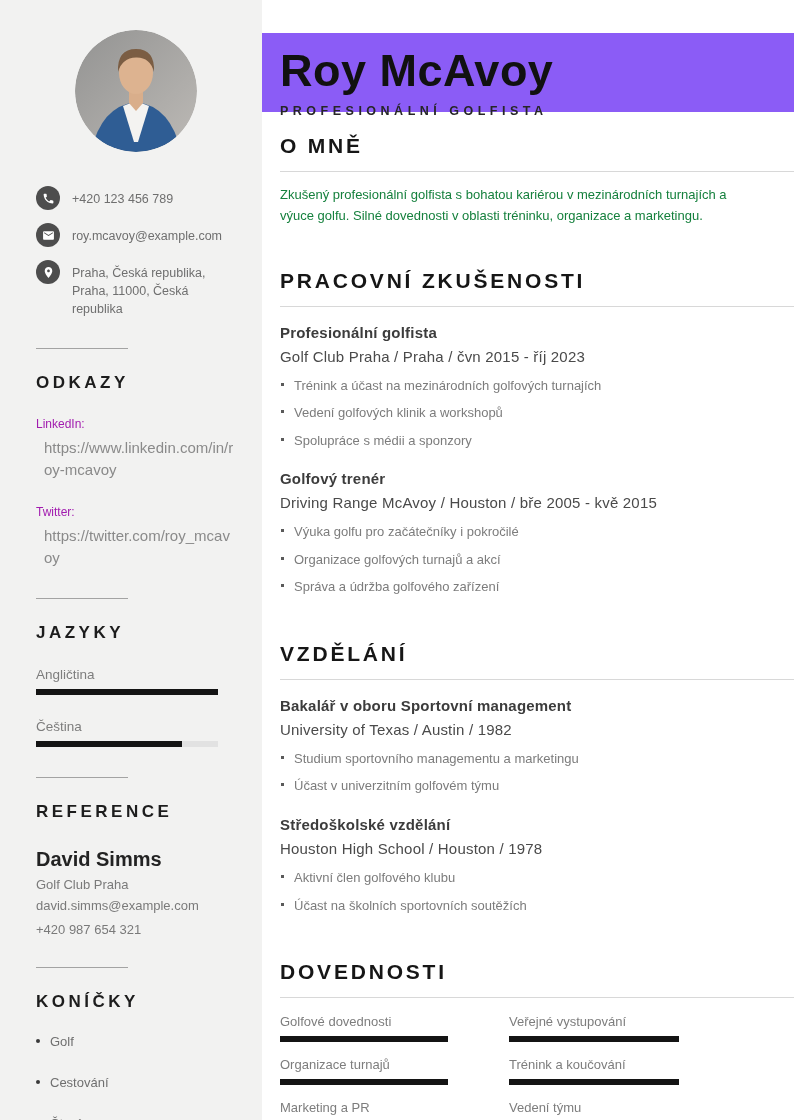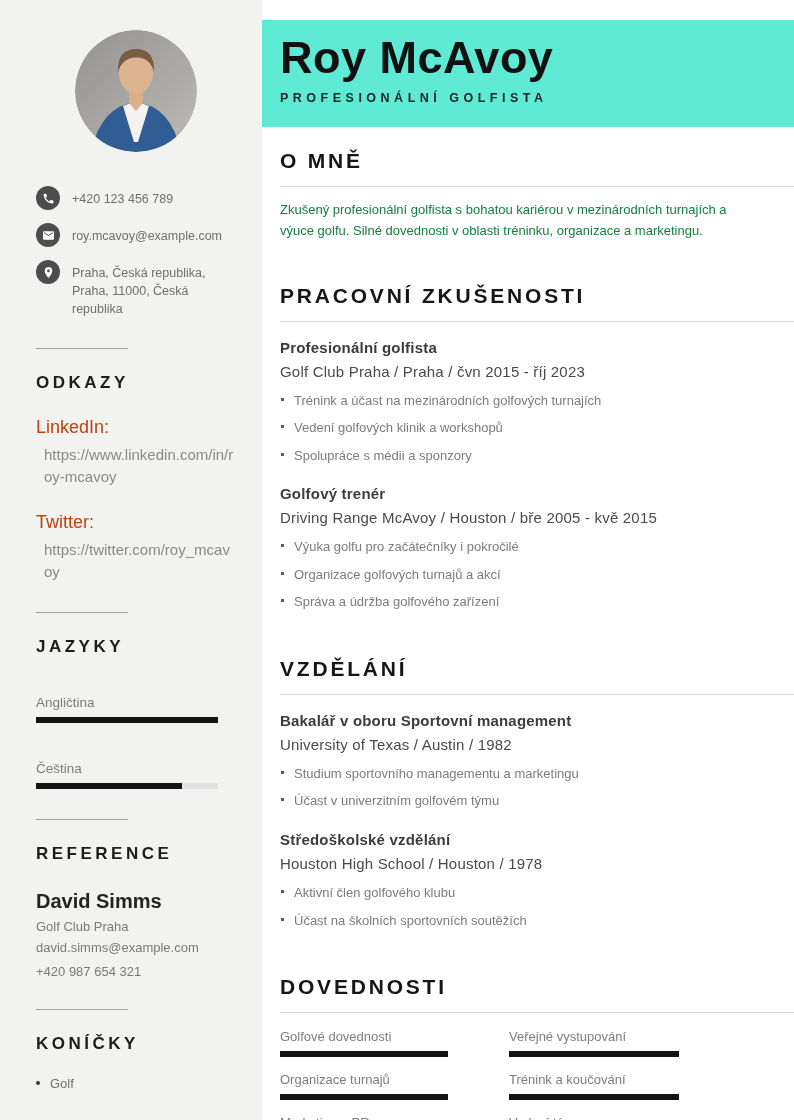--- a/index.html
+++ b/index.html
@@ -16,40 +16,40 @@
   .contact-row { display:flex; align-items:flex-start; margin-bottom:13px; }
   .ci { width:24px; height:24px; min-width:24px; border-radius:50%; background:#4d4d4d; display:flex; align-items:center; justify-content:center; margin-right:12px; }
   .ci svg { width:13px; height:13px; fill:#ffffff; }
   .contact-text { font-size:12.5px; color:#6f6f6f; line-height:1.45; padding-top:4px; }
   .contact-text.addr { max-width:160px; }
 
   .sb-div { border:none; border-top:1px solid #a3a3a3; width:92px; margin:30px 0 0 0; }
   .sb-h { font-size:17px; font-weight:bold; letter-spacing:3.5px; color:#1d1d1d; margin-top:24px; }
 
   .link-block { margin-top:24px; }
-  .link-label { font-size:18px; color:#c2410c; margin-bottom:6px; }
+  .link-label { font-size:12px; color:#a21caf; margin-bottom:6px; }
   .link-url { font-size:15px; color:#8a8a8a; line-height:1.45; word-break:break-all; cursor:pointer;margin-left:8px; }
 
-  .lang-block { margin-top:38px; }
+  .lang-block { margin-top:24px; }
   .lang-name { font-size:13.5px; color:#7d7d7d; }
   .bar-track { position:relative; width:182px; height:6px; background:#e2e2e2; margin-top:7px; }
   .bar-fill { position:absolute; left:0; top:0; height:6px; background:#141414; }
 
   .ref-name { font-size:20px; font-weight:bold; color:#232323; margin-top:26px; }
   .ref-line { font-size:13px; color:#7a7a7a; margin-top:6px; }
   .ref-line.link { cursor:pointer; }
   .ref-phone { font-size:13px; color:#7a7a7a; margin-top:9px; }
 
   .hobby-list { list-style:none; margin-top:22px; }
   .hobby-list li { position:relative; font-size:13px; color:#6f6f6f; padding-left:14px; margin-bottom:26px; }
   .hobby-list li::before { content:""; position:absolute; left:0; top:5px; width:4px; height:4px; border-radius:50%; background:#3a3a3a; }
 
   
   .main { flex:1; background:#ffffff; }
-  .band { margin-top:20px; height:107px; background:#5eead4; padding:13px 0 0 18px; }
+  .band { margin-top:33px; height:79px; background:#8b5cf6; padding:13px 0 0 18px; }
   .name { font-size:45px; font-weight:bold; color:#111111; letter-spacing:0.5px; line-height:1.1; }
   .subtitle { font-size:12.5px; font-weight:bold; letter-spacing:4.5px; color:#262626; margin-top:8px; }
 
   section { padding-left:18px; }
   .sec-h { font-size:21px; font-weight:bold; letter-spacing:2.8px; color:#161616; padding-bottom:13px; border-bottom:1px solid #d8d8d8; }
   .about { margin-top:22px; }
   .about p { margin-top:13px; font-size:13px; line-height:1.6; color:#15803d; max-width:480px; }
 
   .experience { margin-top:42px; }
   .education  { margin-top:46px; }

